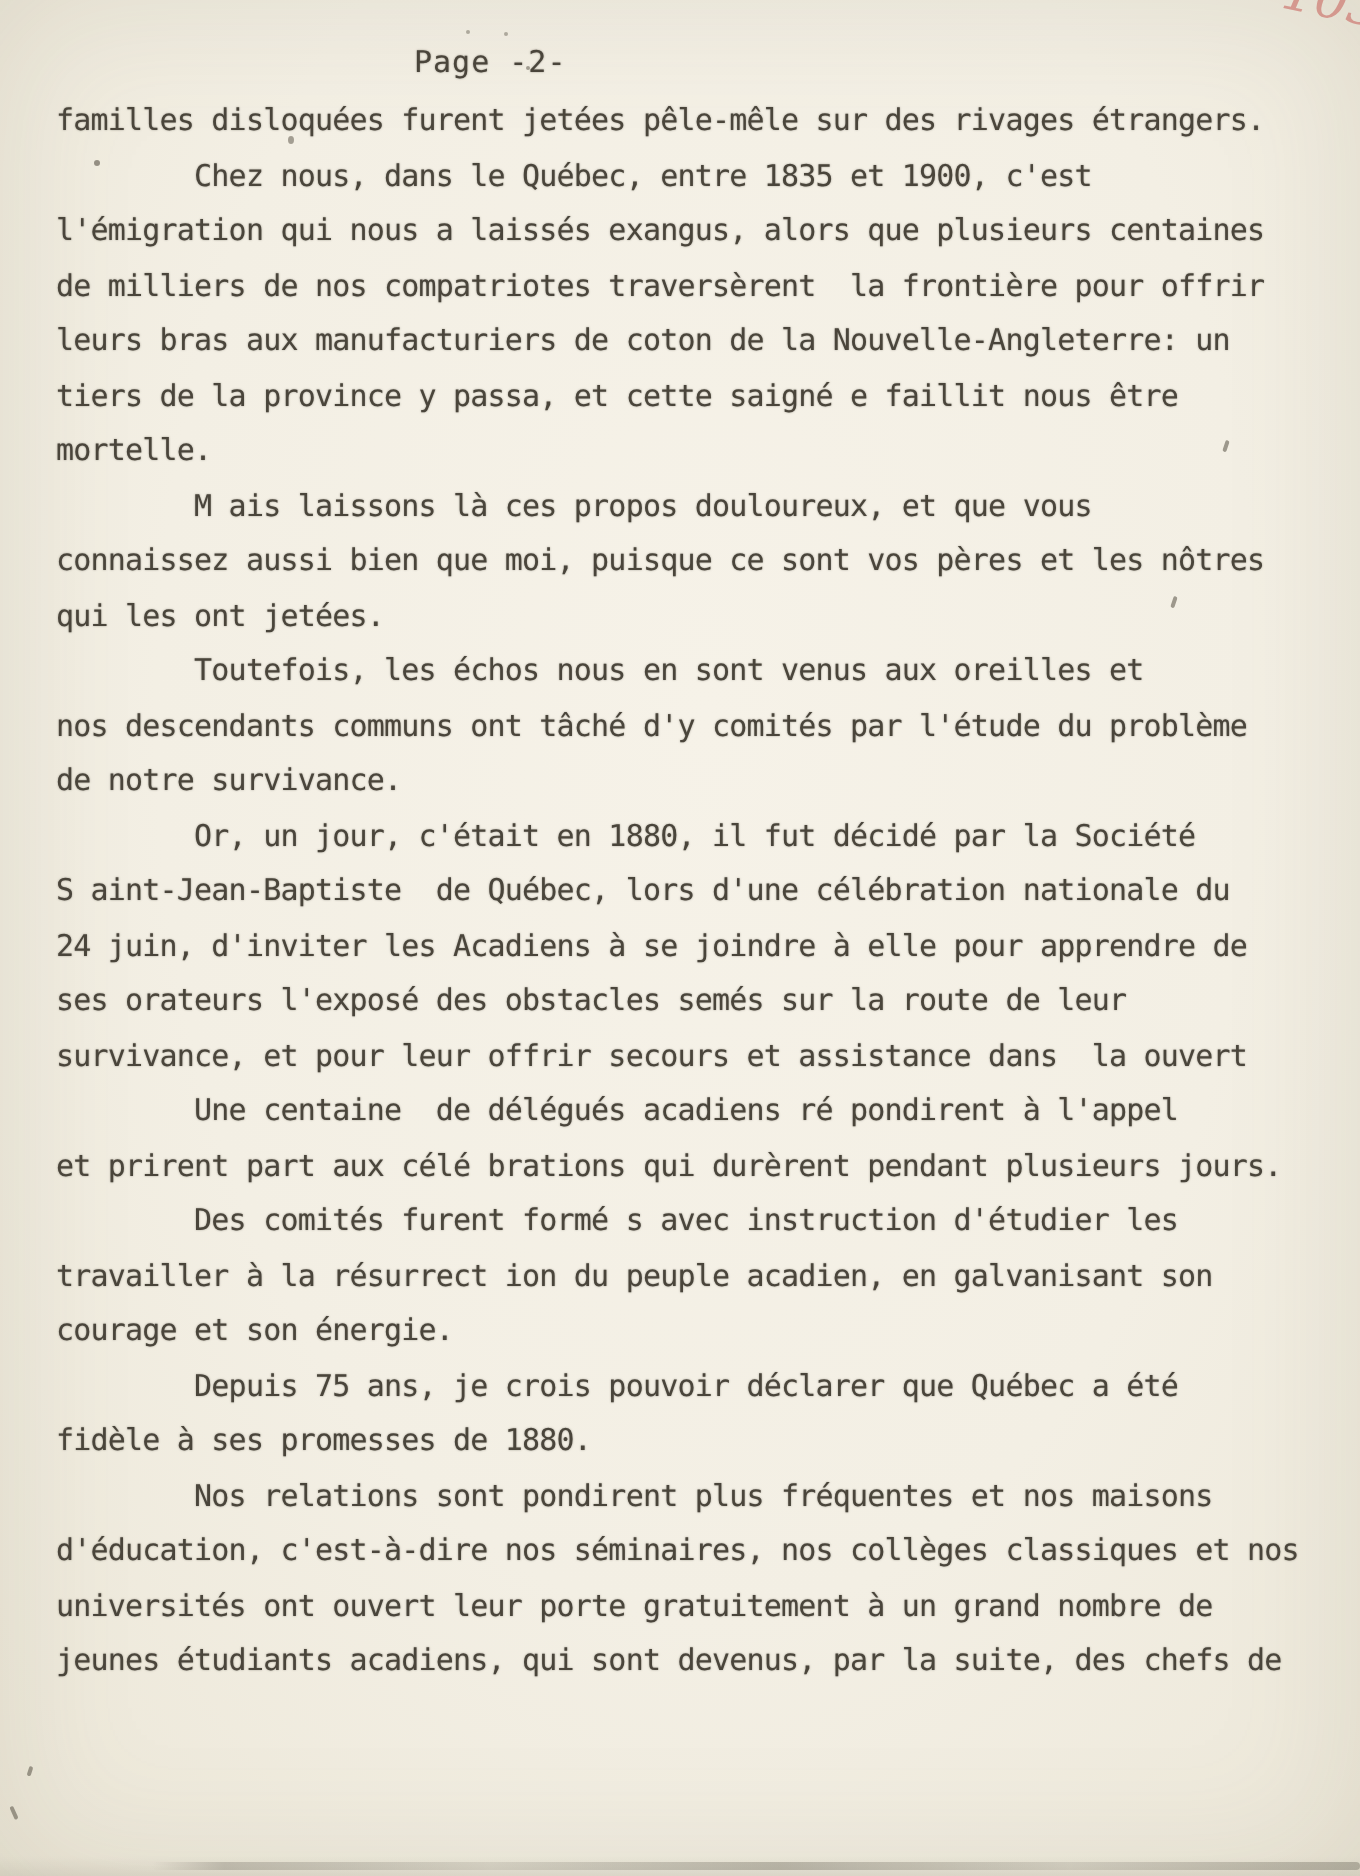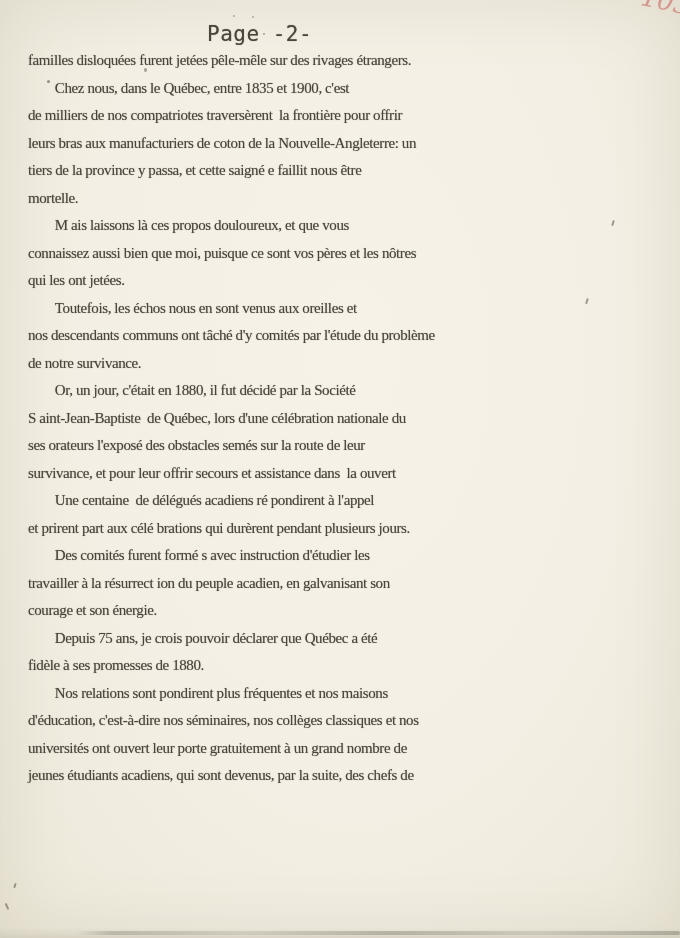--- a/index.html
+++ b/index.html
@@ -12,39 +12,38 @@
     background:
       radial-gradient(ellipse at 52% 38%, #f6f2e8 0%, #f3efe4 55%, #ece7d8 100%);
     box-shadow: inset 0 0 70px rgba(120,110,88,0.14);
     font-family: "DejaVu Sans Mono", "Liberation Mono", monospace;
     color: #4a453b;
   }
   .page-header {
     position: absolute;
     left: 207px;
     top: 22px;
-    font-size: 21px;
+    font-size: 15px;
     letter-spacing: 0.5px;
     text-shadow: 0 0 1px rgba(74,69,59,0.55);
     white-space: pre;
   }
   .text-block {
     position: absolute;
     left: 28px;
     top: 47px;
     width: 645px;
   }
   .text-line {
     white-space: pre-wrap;
     font-size: 15px;
     letter-spacing: -0.4px;
     line-height: 27.5px;
     height: 27.5px;
     text-shadow: 0 0 1px rgba(74,69,59,0.5);
-    font-family: Liberation Serif, serif;
   }
   .red-note {
     position: absolute;
     top: -14px;
     left: 641px;
     font-family: "DejaVu Serif", "Liberation Serif", serif;
     font-style: italic;
     font-size: 26px;
     color: #cf8078;
     opacity: 0.75;
@@ -98,32 +97,34 @@
 
 <div class="page">
 
   <div class="red-note">103</div>
 
   <div class="page-header">Page -2-</div>
 
   <div class="text-block">
     <div class="text-line">familles disloquées furent jetées pêle-mêle sur des rivages étrangers.</div>
     <div class="text-line">        Chez nous, dans le Québec, entre 1835 et 1900, c'est</div>
+    <div class="text-line">l'émigration qui nous a laissés exangus, alors que plusieurs centaines</div>
     <div class="text-line">de milliers de nos compatriotes traversèrent  la frontière pour offrir</div>
     <div class="text-line">leurs bras aux manufacturiers de coton de la Nouvelle-Angleterre: un</div>
     <div class="text-line">tiers de la province y passa, et cette saigné e faillit nous être</div>
     <div class="text-line">mortelle.</div>
     <div class="text-line">        M ais laissons là ces propos douloureux, et que vous</div>
     <div class="text-line">connaissez aussi bien que moi, puisque ce sont vos pères et les nôtres</div>
     <div class="text-line">qui les ont jetées.</div>
     <div class="text-line">        Toutefois, les échos nous en sont venus aux oreilles et</div>
     <div class="text-line">nos descendants communs ont tâché d'y comités par l'étude du problème</div>
     <div class="text-line">de notre survivance.</div>
     <div class="text-line">        Or, un jour, c'était en 1880, il fut décidé par la Société</div>
     <div class="text-line">S aint-Jean-Baptiste  de Québec, lors d'une célébration nationale du</div>
+    <div class="text-line">24 juin, d'inviter les Acadiens à se joindre à elle pour apprendre de</div>
     <div class="text-line">ses orateurs l'exposé des obstacles semés sur la route de leur</div>
     <div class="text-line">survivance, et pour leur offrir secours et assistance dans  la ouvert</div>
     <div class="text-line">        Une centaine  de délégués acadiens ré pondirent à l'appel</div>
     <div class="text-line">et prirent part aux célé brations qui durèrent pendant plusieurs jours.</div>
     <div class="text-line">        Des comités furent formé s avec instruction d'étudier les</div>
     <div class="text-line">travailler à la résurrect ion du peuple acadien, en galvanisant son</div>
     <div class="text-line">courage et son énergie.</div>
     <div class="text-line">        Depuis 75 ans, je crois pouvoir déclarer que Québec a été</div>
     <div class="text-line">fidèle à ses promesses de 1880.</div>
     <div class="text-line">        Nos relations sont pondirent plus fréquentes et nos maisons</div>

